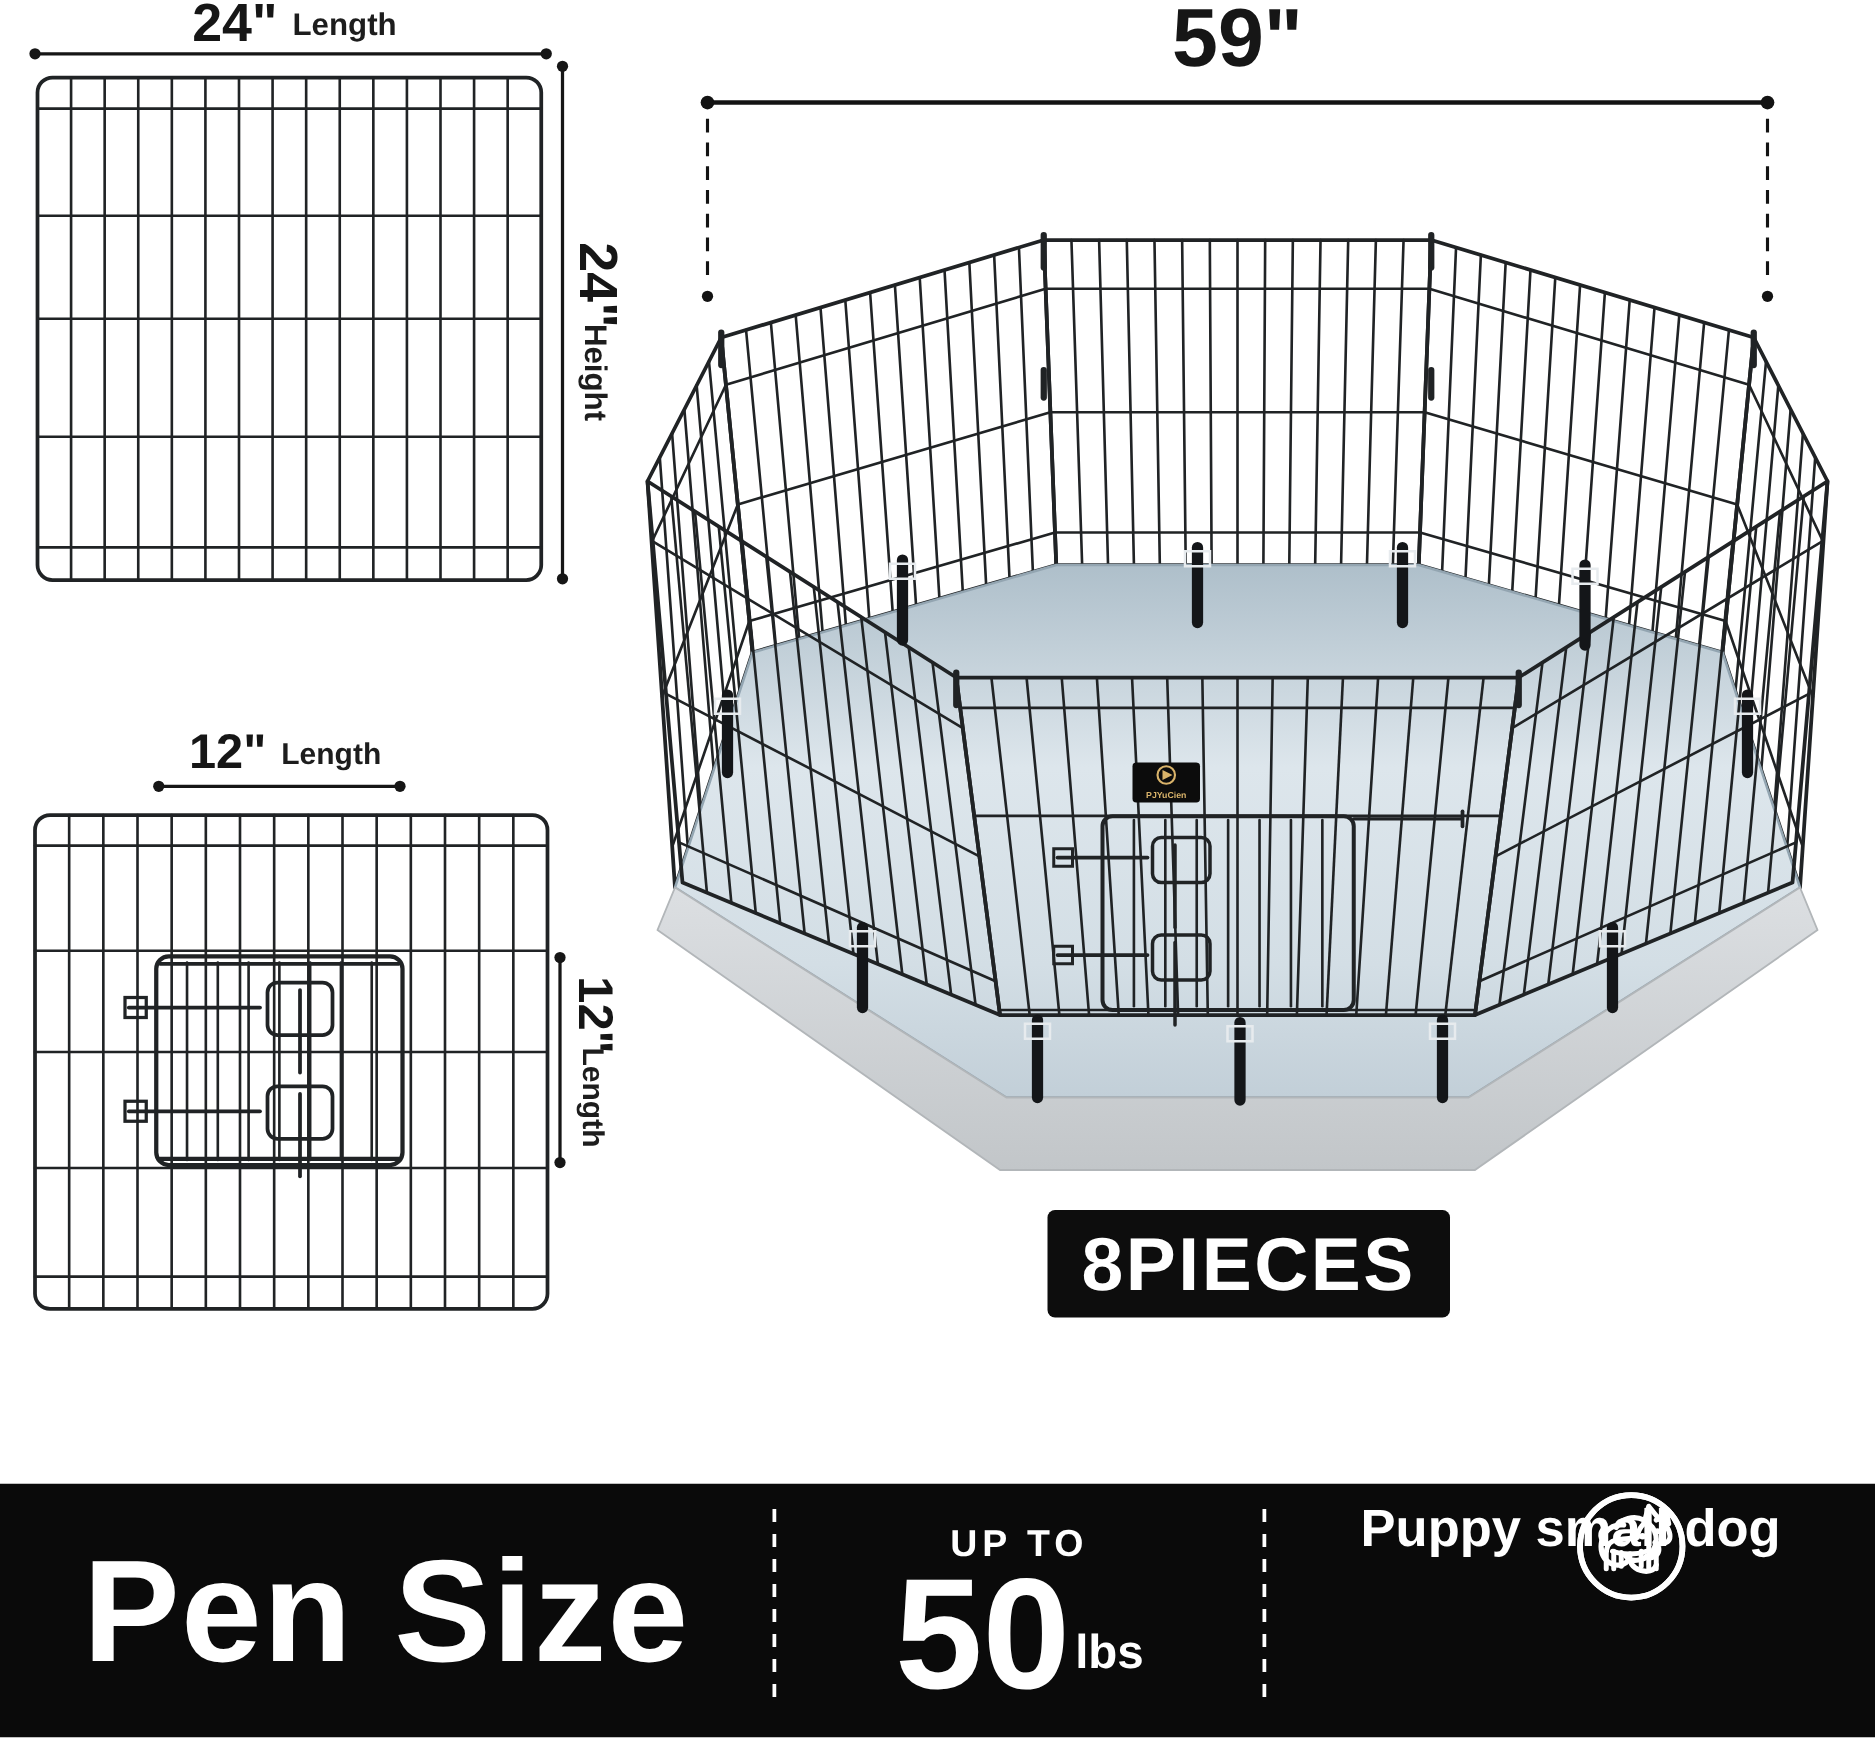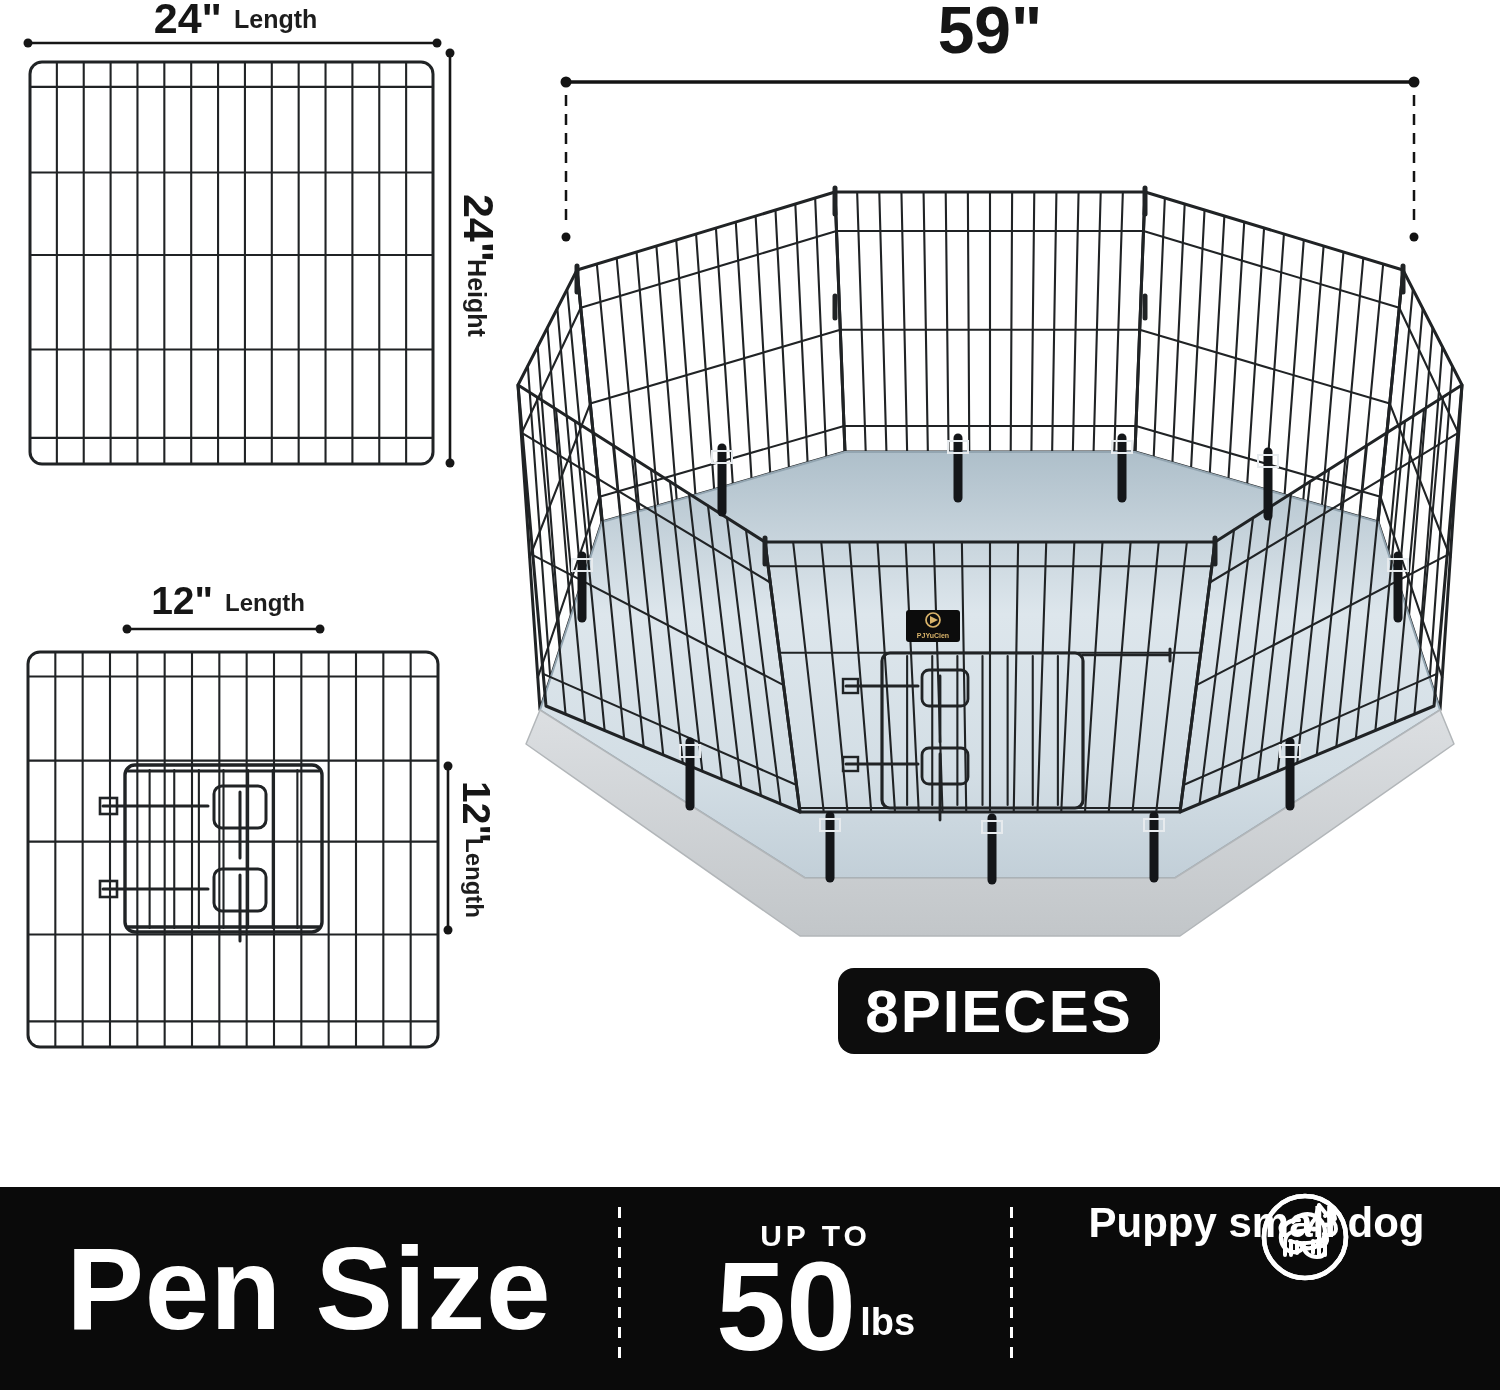--- a/index.html
+++ b/index.html
@@ -5,21 +5,21 @@
   html,body{margin:0;padding:0;}
   body{
     width:1500px;height:1390px;position:relative;background:#ffffff;
     font-family:"Liberation Sans",sans-serif;color:#141414;overflow:hidden;
   }
   svg{position:absolute;display:block;}
   .dim-value{font-weight:bold;fill:#161616;}
   .dim-unit{font-weight:bold;fill:#1d1d1d;}
   #pieces-badge{
     position:absolute;left:838px;top:968px;width:322px;height:86px;
-    border-radius:16px;display:flex;align-items:center;justify-content:center;
+    border-radius:6px;display:flex;align-items:center;justify-content:center;
     font-weight:bold;font-size:60px;color:#ffffff;letter-spacing:2px;
   }
   #footer{
     position:absolute;left:0;top:1187px;width:1500px;height:203px;text-decoration:underline;
   }
   .footer-divider{
     position:absolute;top:20px;width:3px;height:158px;
     background:repeating-linear-gradient(to bottom,#ffffff 0 11px,transparent 11px 20px);
   }
   #footer-title{

